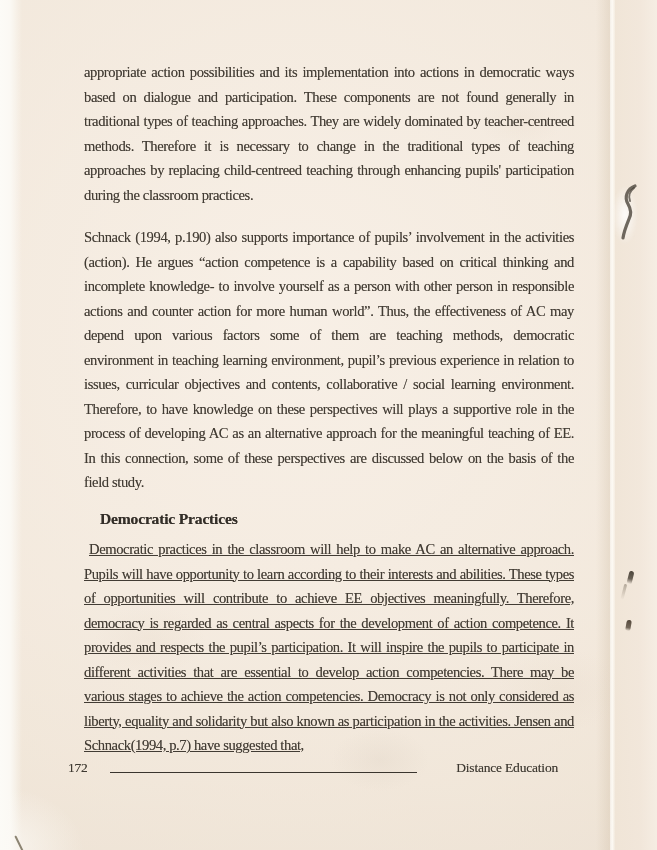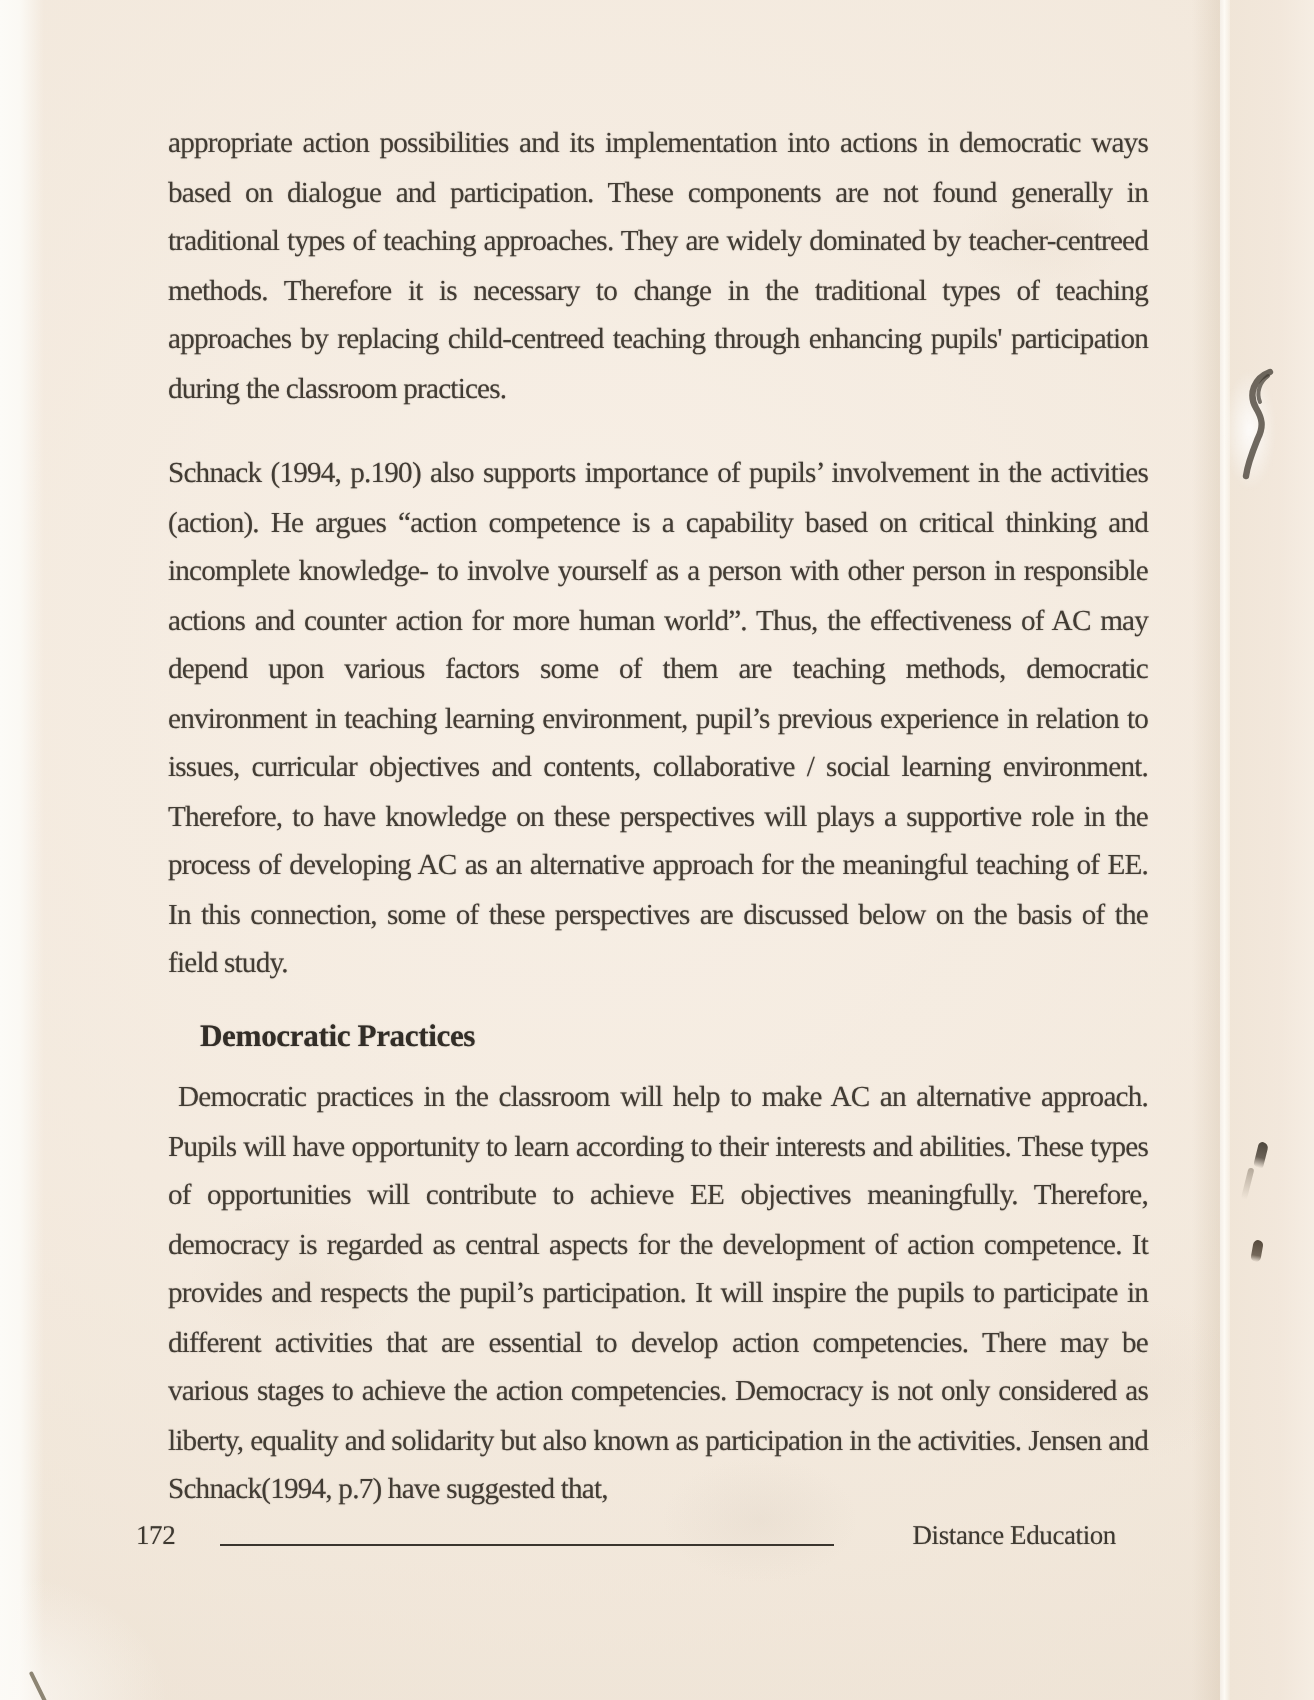--- a/index.html
+++ b/index.html
@@ -51,21 +51,21 @@
   .textblock {
     position: absolute; left: 68px; width: 490px;
     color: #423c34;
     font-size: 14.6px;
     line-height: 24.5px;
     letter-spacing: -0.4px;
     text-align: justify;
     text-shadow: 0 0 0.6px rgba(74,66,56,0.55);
     margin: 16px;
   }
-  .textblock.indent-small { text-indent: 5px; }
+  .textblock.indent-small { text-indent: 5px; text-decoration: underline; }
   .heading {
     position: absolute; left: 68px; width: 490px;
     margin: 0;
     color: #322d27;
     font-size: 15.6px;
     font-weight: bold;
     letter-spacing: -0.2px;
     text-shadow: 0 0 0.6px rgba(50,45,39,0.6);
   }
   .footer {

